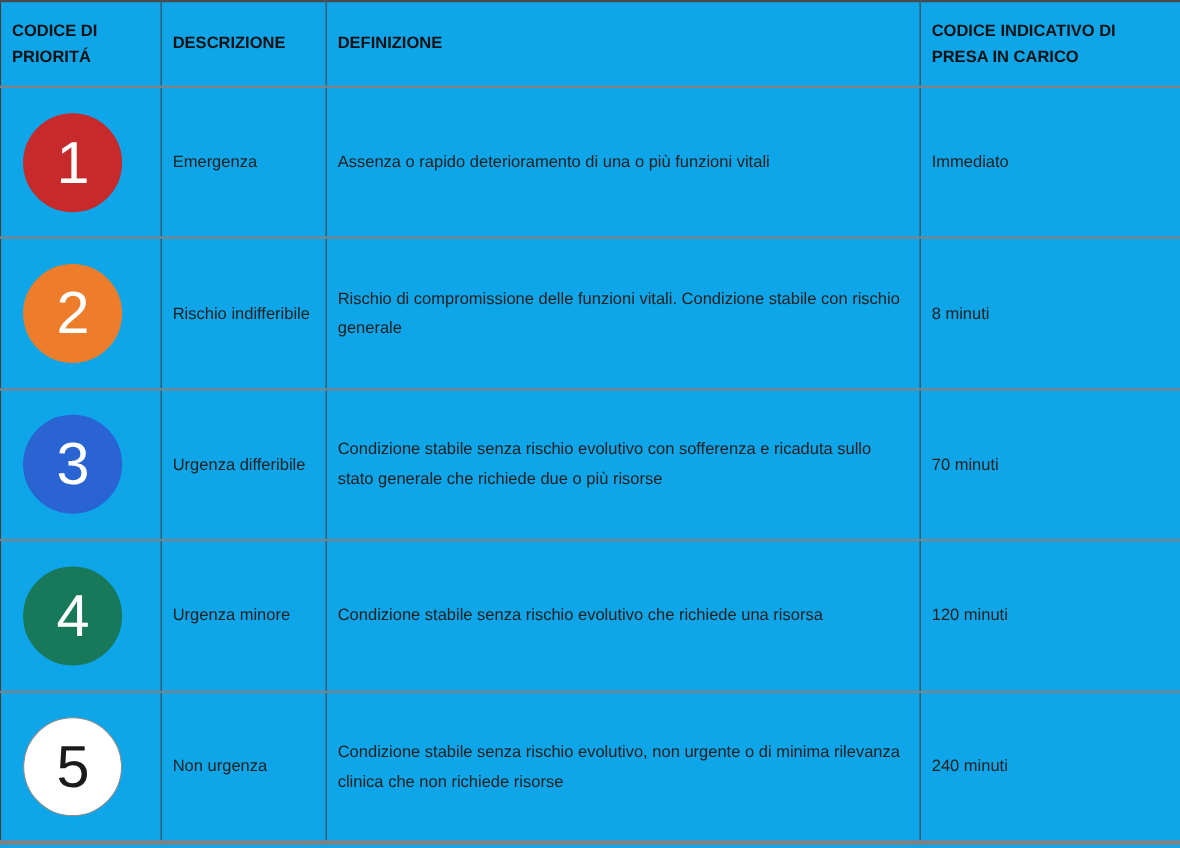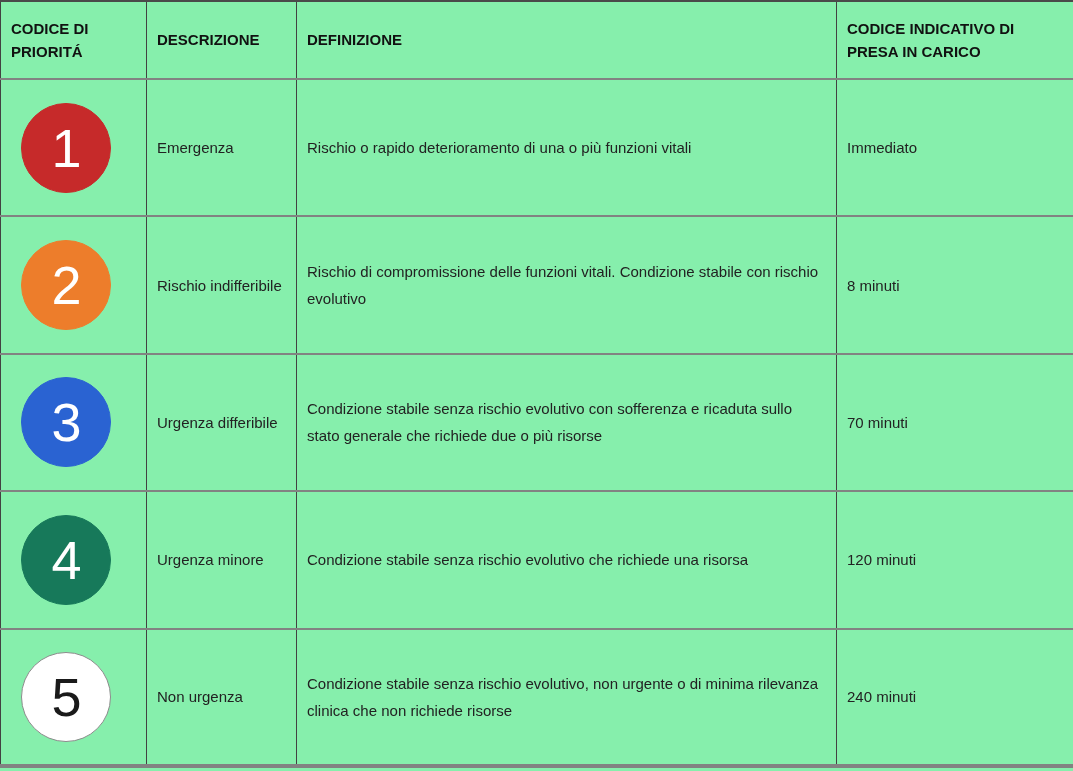--- a/index.html
+++ b/index.html
@@ -6,21 +6,21 @@
     margin: 0;
     padding: 0;
     background: #ffffff;
     font-family: "Liberation Sans", sans-serif;
     color: #1f1f1f;
   }
   .page {
     width: 1073px;
     height: 771px;
     box-sizing: border-box;
-    background: #86efac;
+    background: #0ea5e9;
   }
   table.triage {
     width: 1071px;
     height: 768px;
     border-collapse: collapse;
     table-layout: fixed;
     margin: 0;
   }
   col.c1 { width: 146px; }
   col.c2 { width: 150px; }
@@ -99,32 +99,32 @@
     </thead>
     <tbody>
 
       <tr>
         <td class="code-cell">
           <div class="circle" style="background-color: rgb(198, 42, 42); color: rgb(255, 255, 255); border-color: rgb(198, 42, 42);">
             <span>1</span>
           </div>
         </td>
         <td>Emergenza</td>
-        <td>Rischio o rapido deterioramento di una o più funzioni vitali</td>
+        <td>Assenza o rapido deterioramento di una o più funzioni vitali</td>
         <td>Immediato</td>
       </tr>
 
       <tr>
         <td class="code-cell">
           <div class="circle" style="background-color: rgb(237, 125, 43); color: rgb(255, 255, 255); border-color: rgb(237, 125, 43);">
             <span>2</span>
           </div>
         </td>
         <td>Rischio indifferibile</td>
-        <td>Rischio di compromissione delle funzioni vitali. Condizione stabile con rischio evolutivo</td>
+        <td>Rischio di compromissione delle funzioni vitali. Condizione stabile con rischio generale</td>
         <td>8 minuti</td>
       </tr>
 
       <tr>
         <td class="code-cell">
           <div class="circle" style="background-color: rgb(42, 99, 210); color: rgb(255, 255, 255); border-color: rgb(42, 99, 210);">
             <span>3</span>
           </div>
         </td>
         <td>Urgenza differibile</td>

